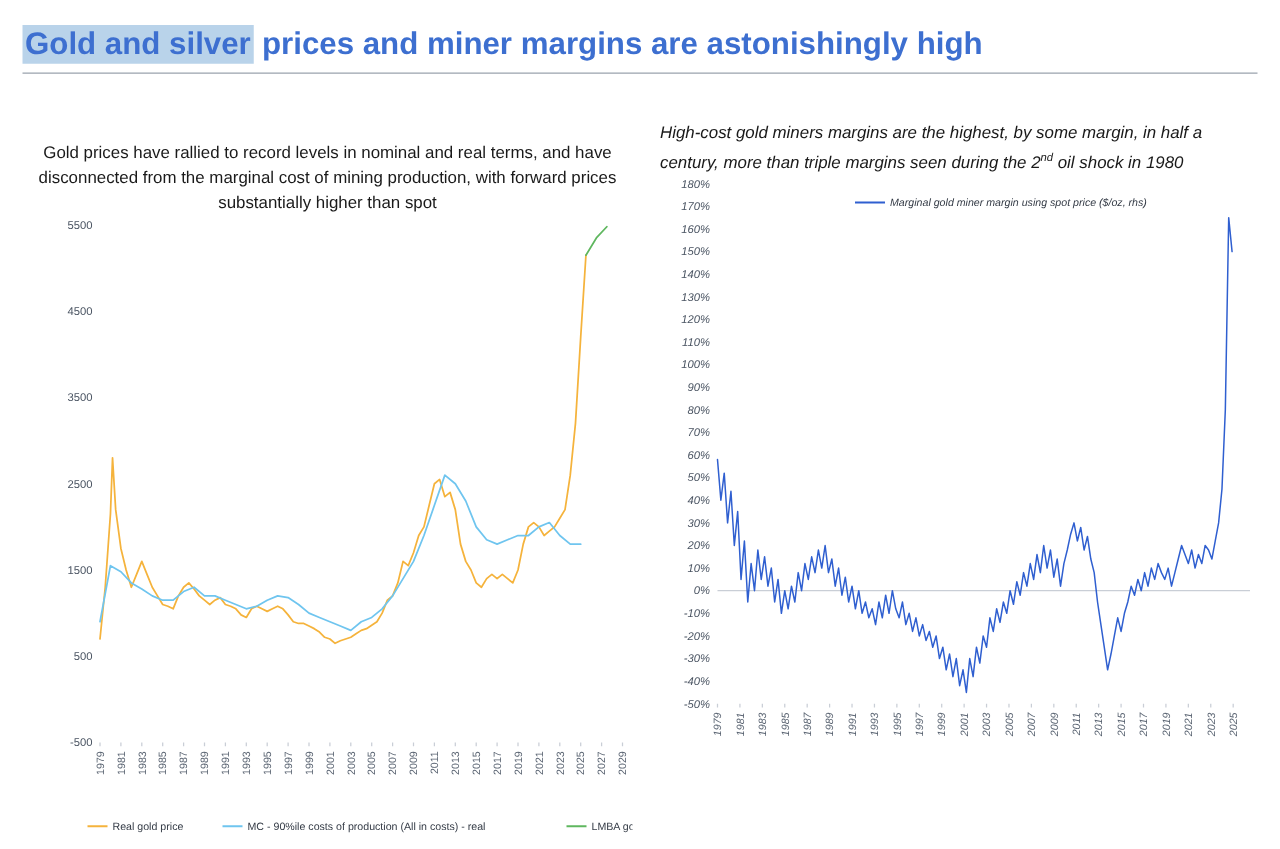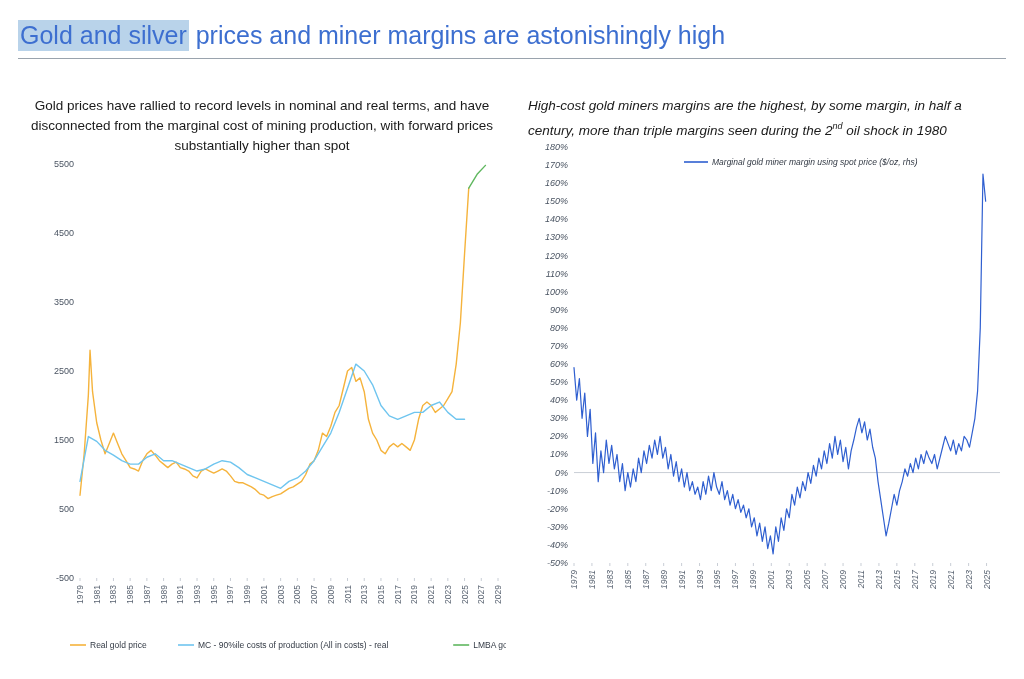--- a/index.html
+++ b/index.html
@@ -19,20 +19,21 @@
     position: relative;
     width: 1024px;
     height: 679px;
   }
   
   .header {
     position: absolute;
     left: 0; top: 0;
     width: 828px;
     height: 62px;
+    font-weight: bold;
   }
   .title-wrap {
     position: absolute;
     left: 18px;
     top: 20px;
     font-size: 25px;
     line-height: 30px;
     white-space: nowrap;
   }
   .title-hl {
@@ -49,21 +50,21 @@
     top: 58px;
     width: 988px;
     height: 1px;
     background: #9aa3ad;
   }
   
   .panel {
     position: absolute;
     top: 96px;
   }
-  .panel-left  { left: 18px;  width: 488px; }
+  .panel-left  { left: 18px;  width: 488px; margin-top: 16px; }
   .panel-right { left: 522px; width: 490px; font-style: italic; }
 
   .subtitle {
     font-size: 13.5px;
     line-height: 20px;
     color: #1a1a1a;
     margin: 0;
   }
   .subtitle-left { text-align: center; padding: 0 12px; }
   .subtitle-right { text-align: left; padding: 0 6px; }

